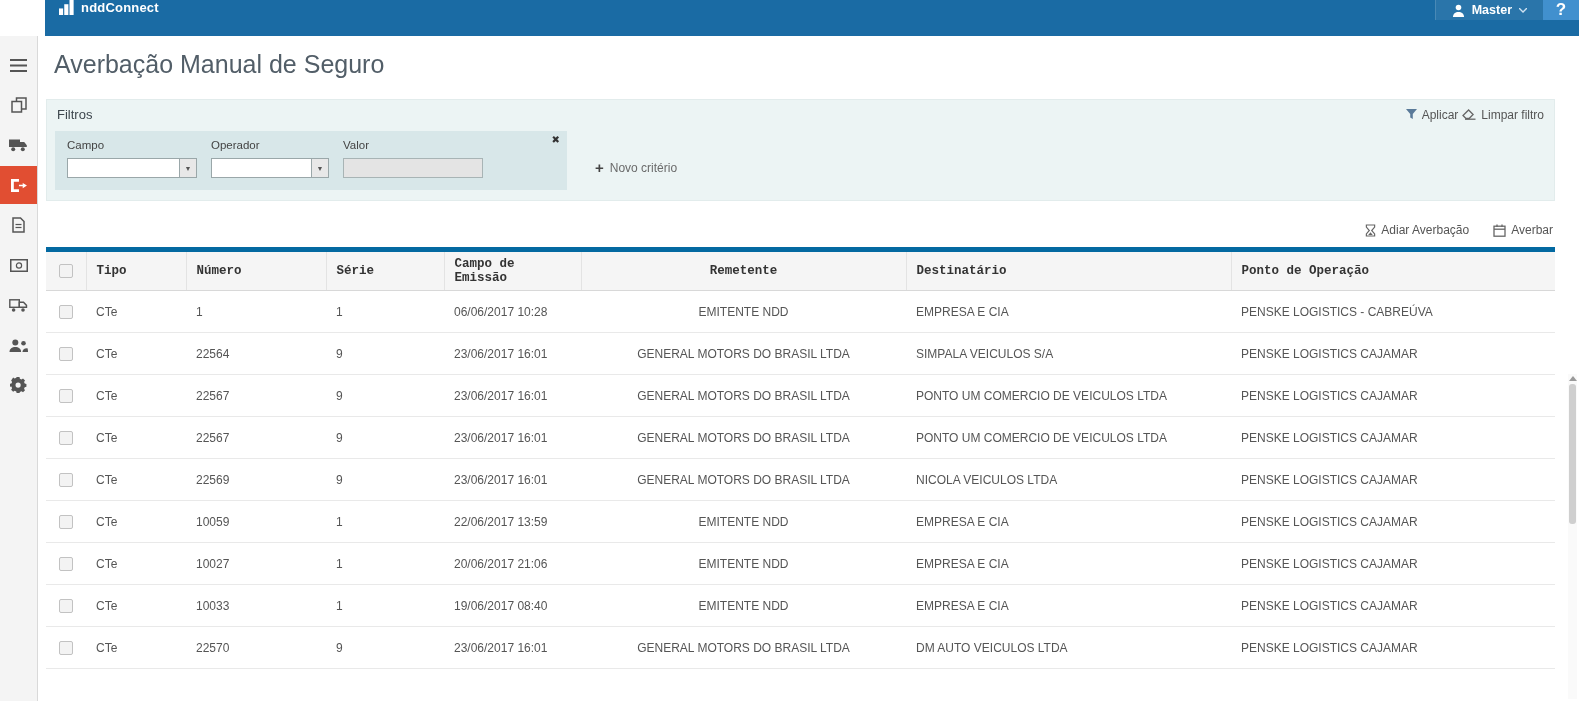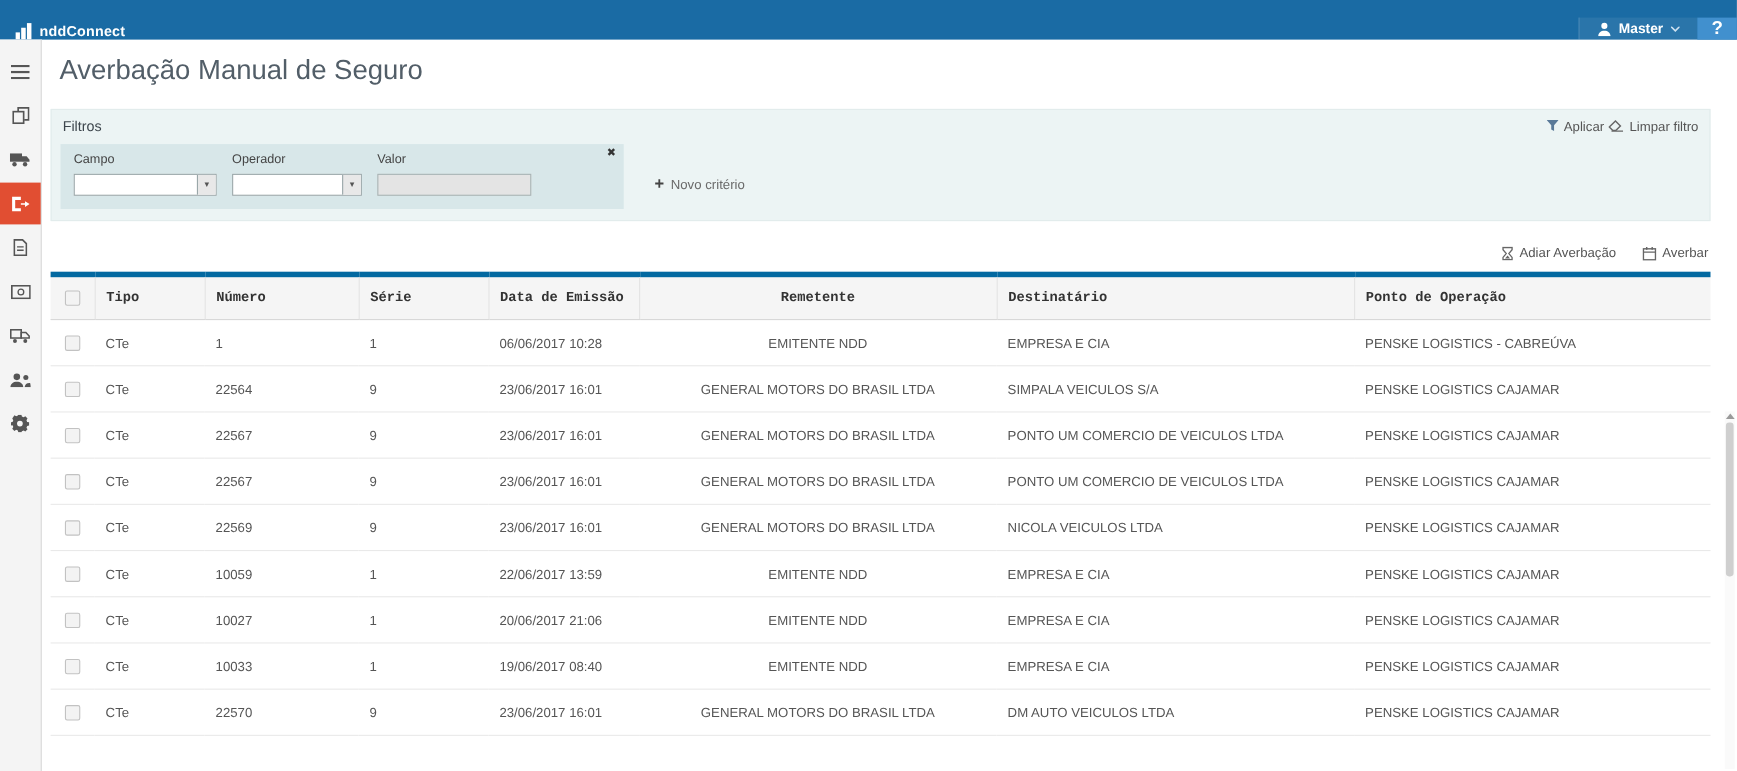--- a/index.html
+++ b/index.html
@@ -1,21 +1,21 @@
 <!DOCTYPE html>
 <html><head>
 <meta charset="utf-8">
 <style>
   * { margin:0; padding:0; box-sizing:border-box; }
   html,body { width:1579px; height:701px; overflow:hidden; background:#fff;
     font-family:"Liberation Sans", sans-serif; }
 
   
-  .topbar { height:36px; background:#1a6ba4; display:flex; align-items:flex-end;
-    justify-content:space-between; color:#fff; }
+  .topbar { height:36px; background:#1a6ba4; display:flex; align-items:flex-start;
+    justify-content:space-between; color:#fff;margin-left:45px; }
   .brand { display:flex; align-items:center; gap:7px; padding:0 14px; }
   .brand-name { font-size:13px; font-weight:bold; letter-spacing:.2px; }
   .topbar-right { display:flex; align-items:stretch; }
   .user-menu { display:flex; align-items:center; gap:7px; padding:0 16px;
     background:rgba(255,255,255,.07); border-left:1px solid rgba(255,255,255,.15);
     font-size:12.5px; cursor:pointer;font-weight:bold; }
   .help-btn { width:36px; display:flex; align-items:center; justify-content:center;
     background:#4190ce; font-size:17px; font-weight:bold; cursor:pointer; }
 
   
@@ -285,21 +285,21 @@
         </a>
       </div>
 
       <table class="grid">
         <thead>
           <tr>
             <th><span class="checkbox"></span></th>
           <th>Tipo</th>
               <th>Número</th>
               <th>Série</th>
-              <th>Data de Emissão</th>
+              <th>Campo de Emissão</th>
               <th>Remetente</th>
               <th>Destinatário</th>
               <th>Ponto de Operação</th>
             </tr>
         </thead>
         <tbody>
             <tr>
               <td><span class="checkbox"></span></td>
               <td>CTe</td>
               <td>1</td>

